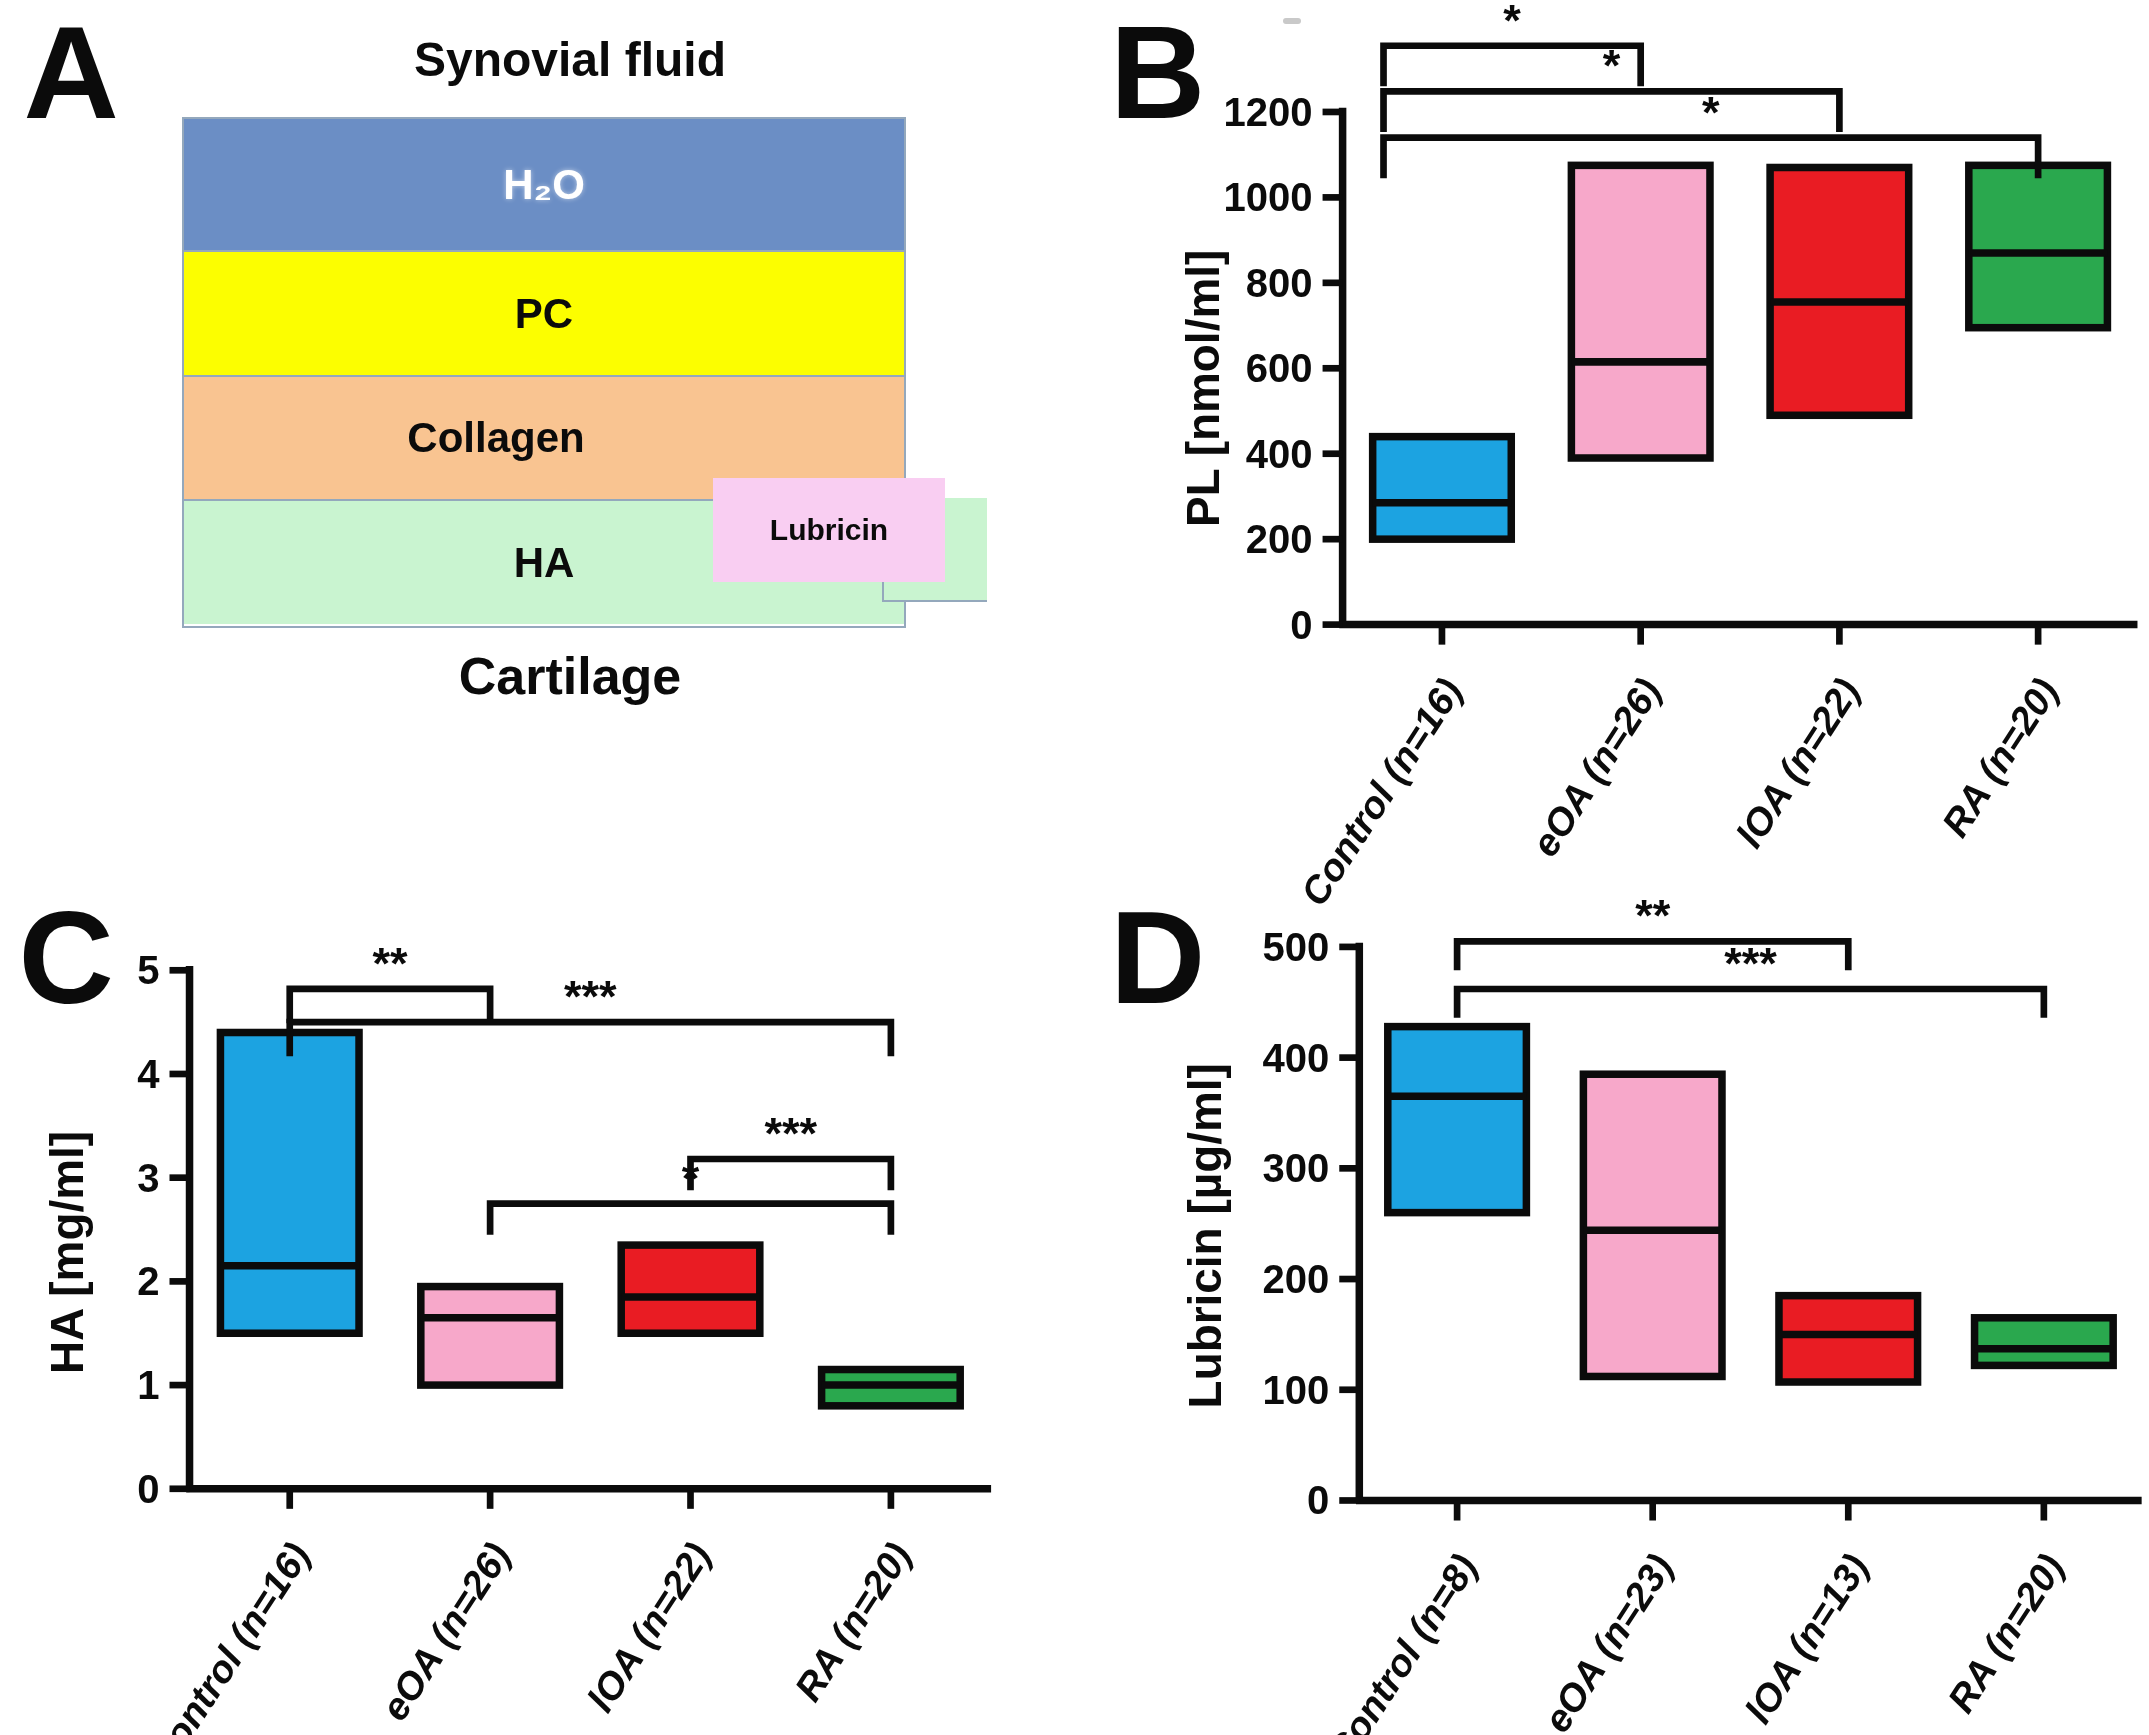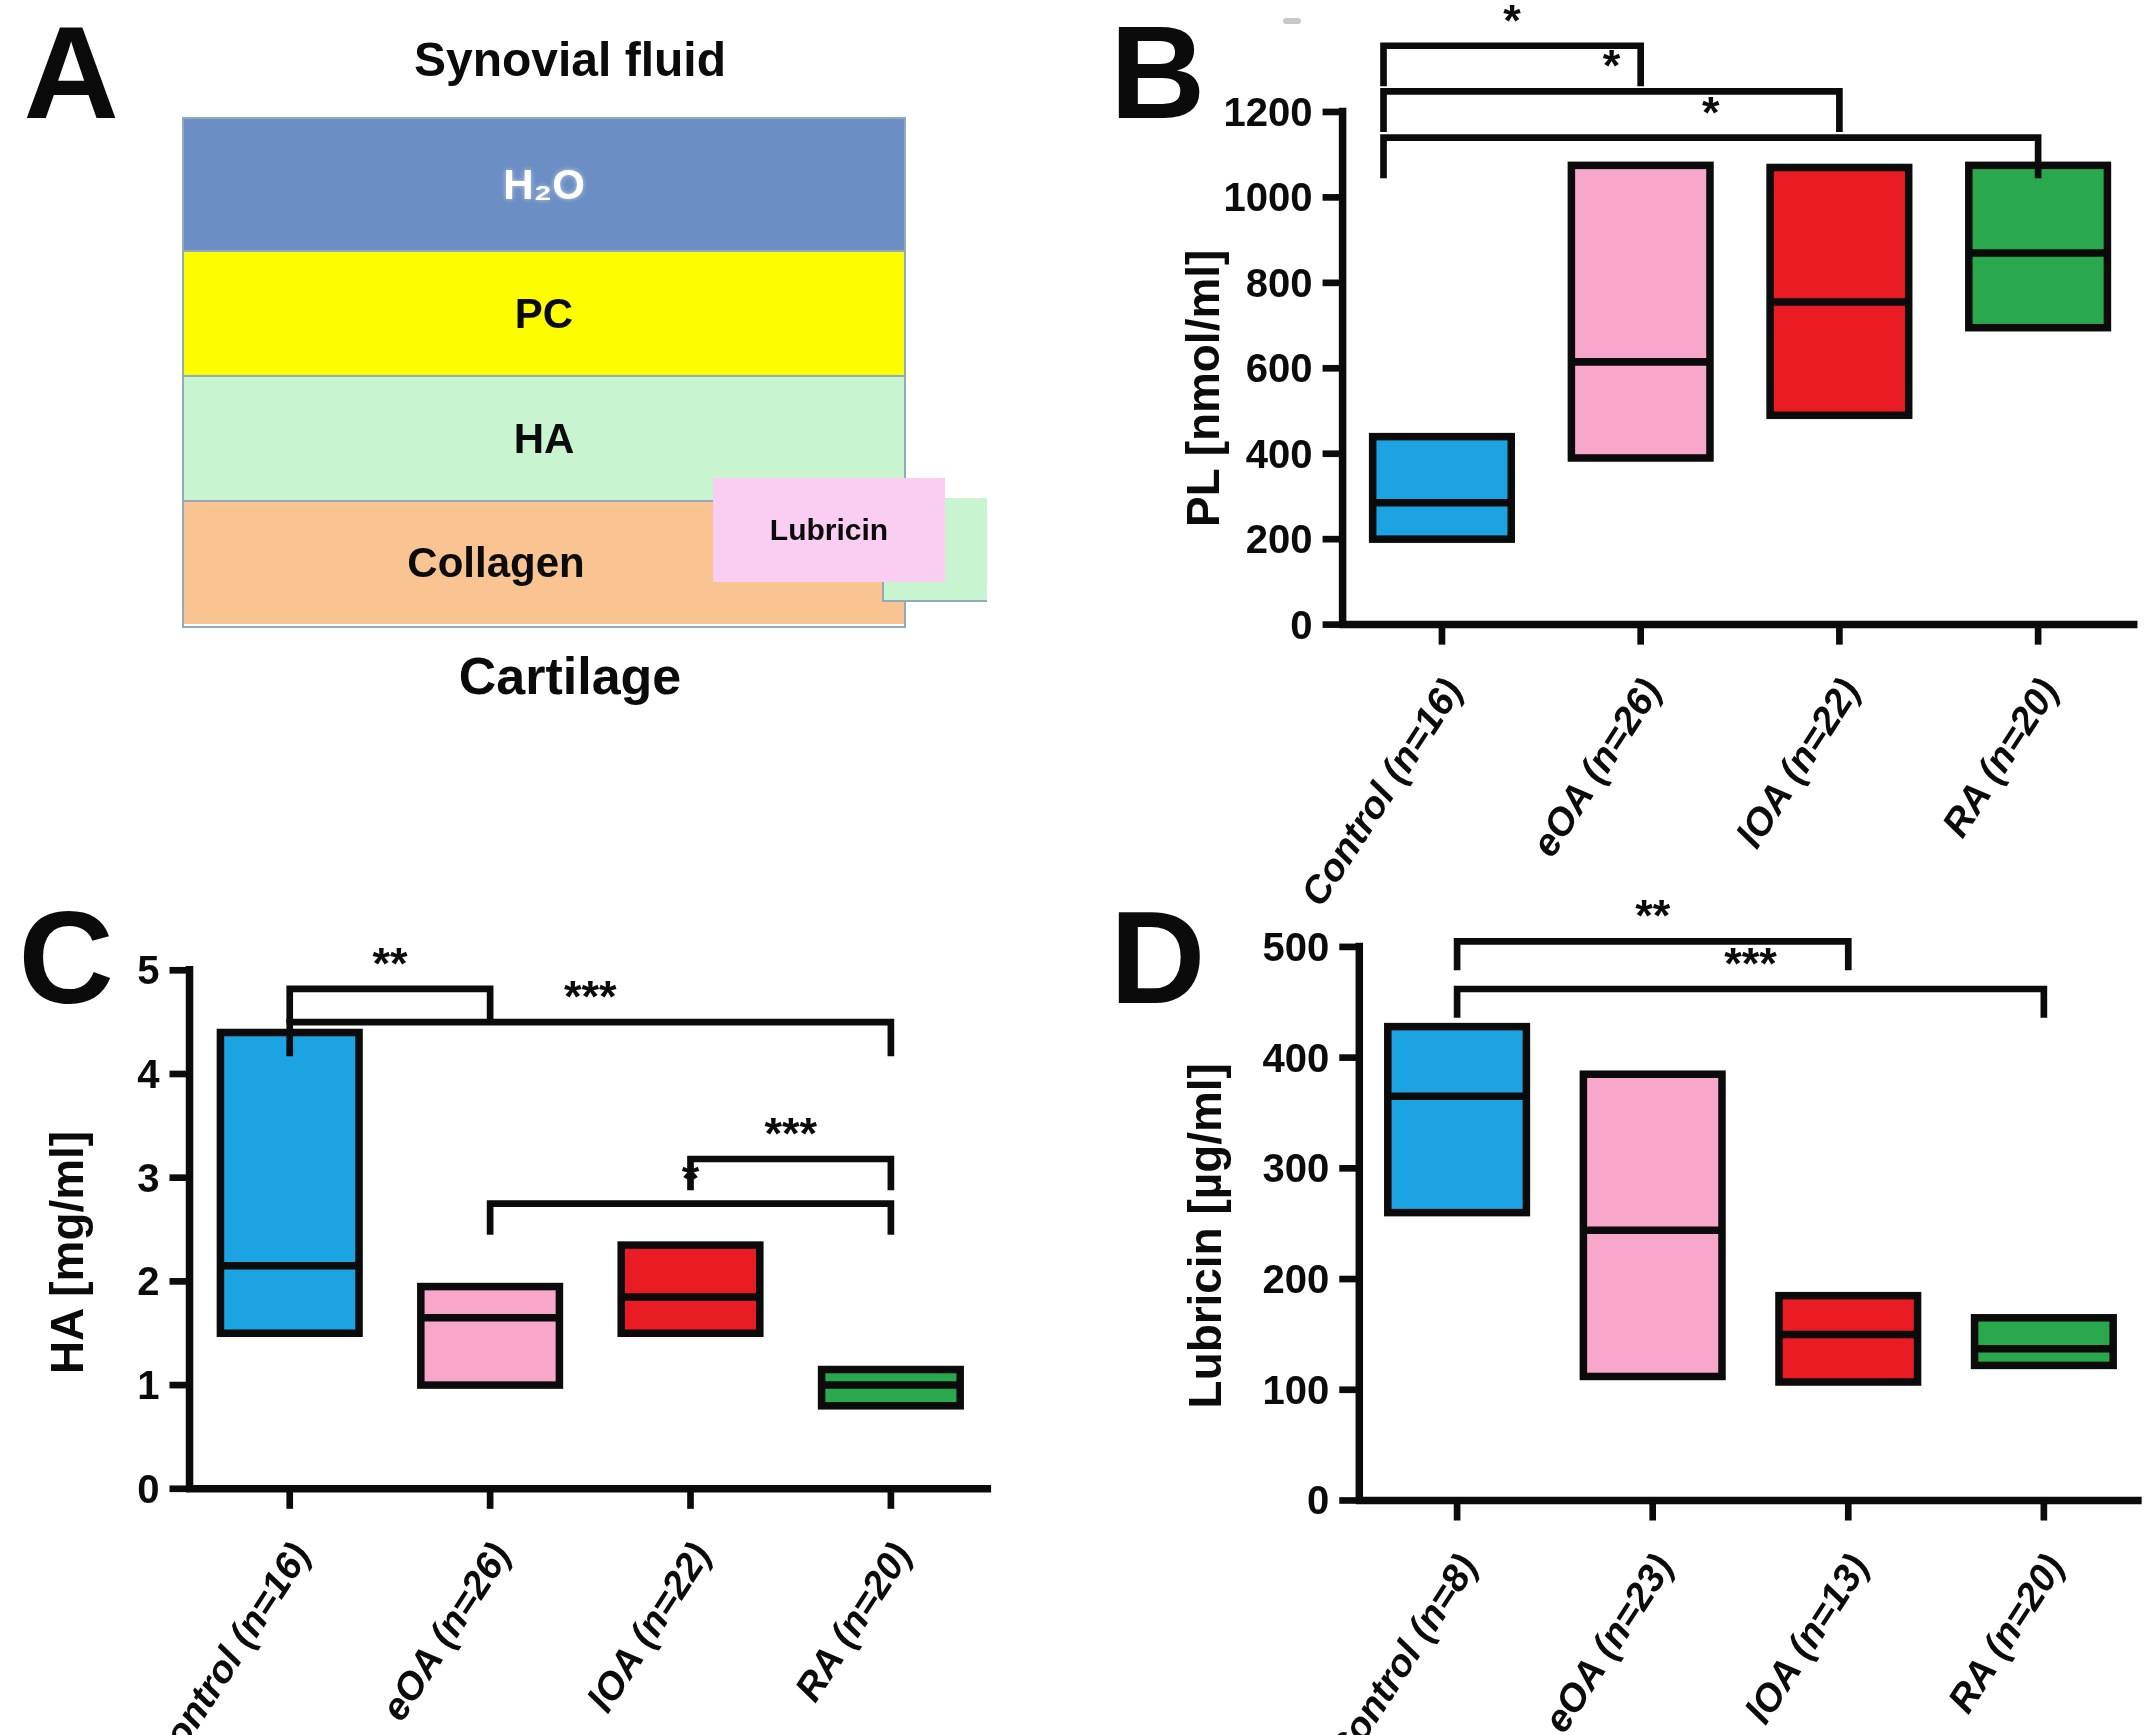--- a/index.html
+++ b/index.html
@@ -47,22 +47,22 @@
 <body>
 
 <div id="canvas">
 
   <div class="panel-letter" style="left:23.4px;top:6.7px">A</div>
   <div class="a-title">Synovial fluid</div>
 
   <div class="a-diagram">
     <div class="layer layer-h2o" style="background: rgb(107, 142, 197); color: rgb(255, 255, 255);">H₂O</div>
     <div class="layer layer-pc" style="background: rgb(252, 254, 0); color: rgb(11, 11, 11);">PC</div>
+    <div class="layer layer-collagen" style="background: rgb(249, 196, 145); color: rgb(11, 11, 11);">Collagen</div>
     <div class="layer layer-ha" style="background: rgb(201, 244, 208); color: rgb(11, 11, 11);">HA</div>
-    <div class="layer layer-collagen" style="background: rgb(249, 196, 145); color: rgb(11, 11, 11);">Collagen</div>
     <div class="a-notch" style="background: rgb(201, 244, 208);"></div>
     <div class="a-lubricin" style="background: rgb(249, 206, 242); color: rgb(11, 11, 11);">Lubricin</div>
   </div>
 
   <div class="a-bottom">Cartilage</div>
 
   <div class="panel-letter" style="left:1110px;top:6.7px">B</div>
   <div class="panel-letter" style="left:18.4px;top:892px">C</div>
   <div class="panel-letter" style="left:1110px;top:892px">D</div>
 

